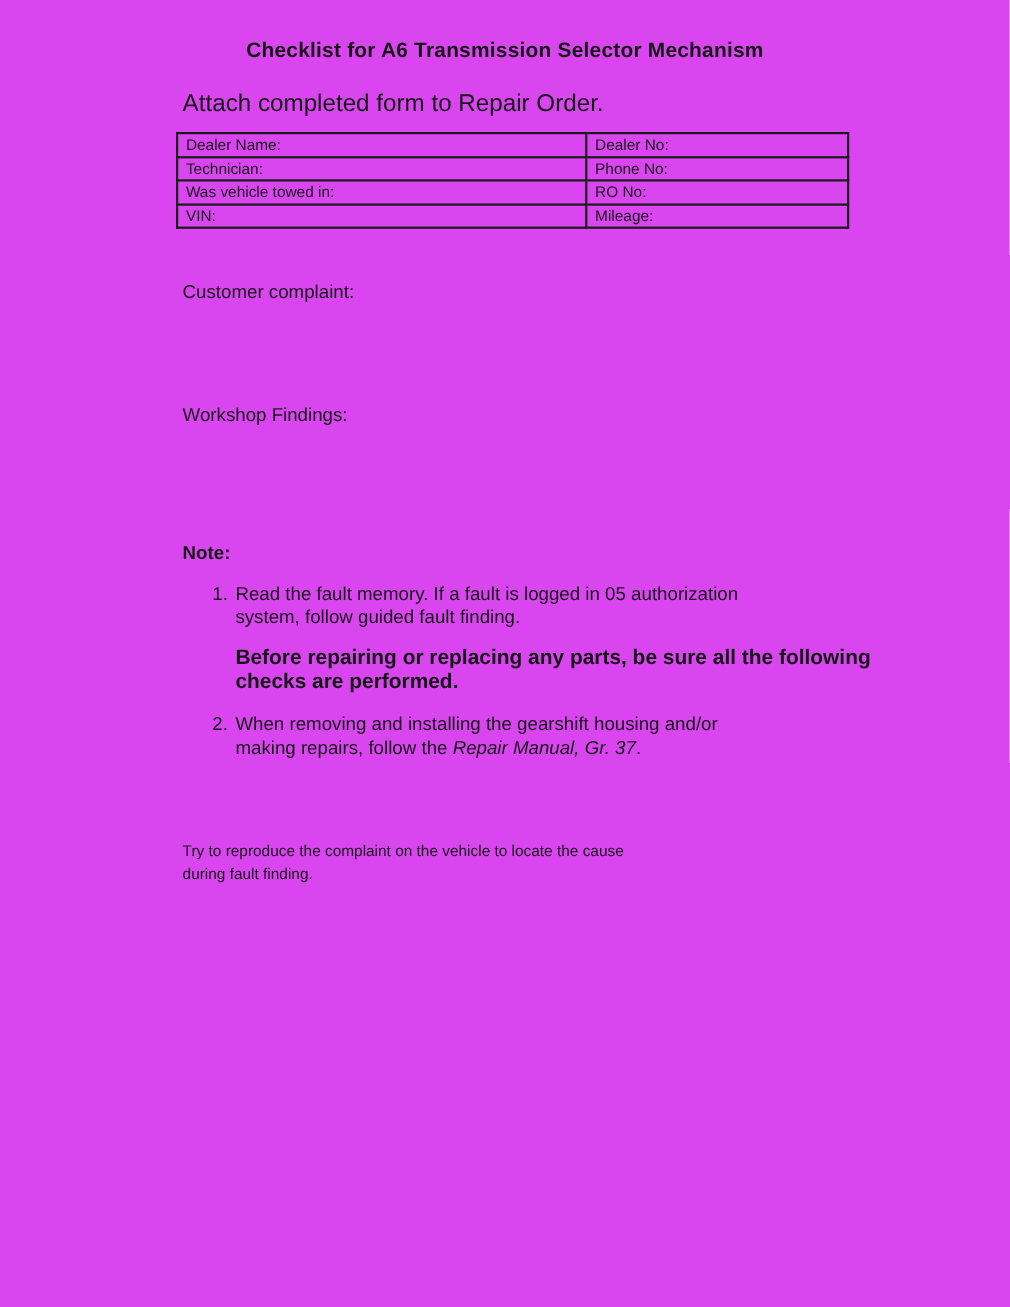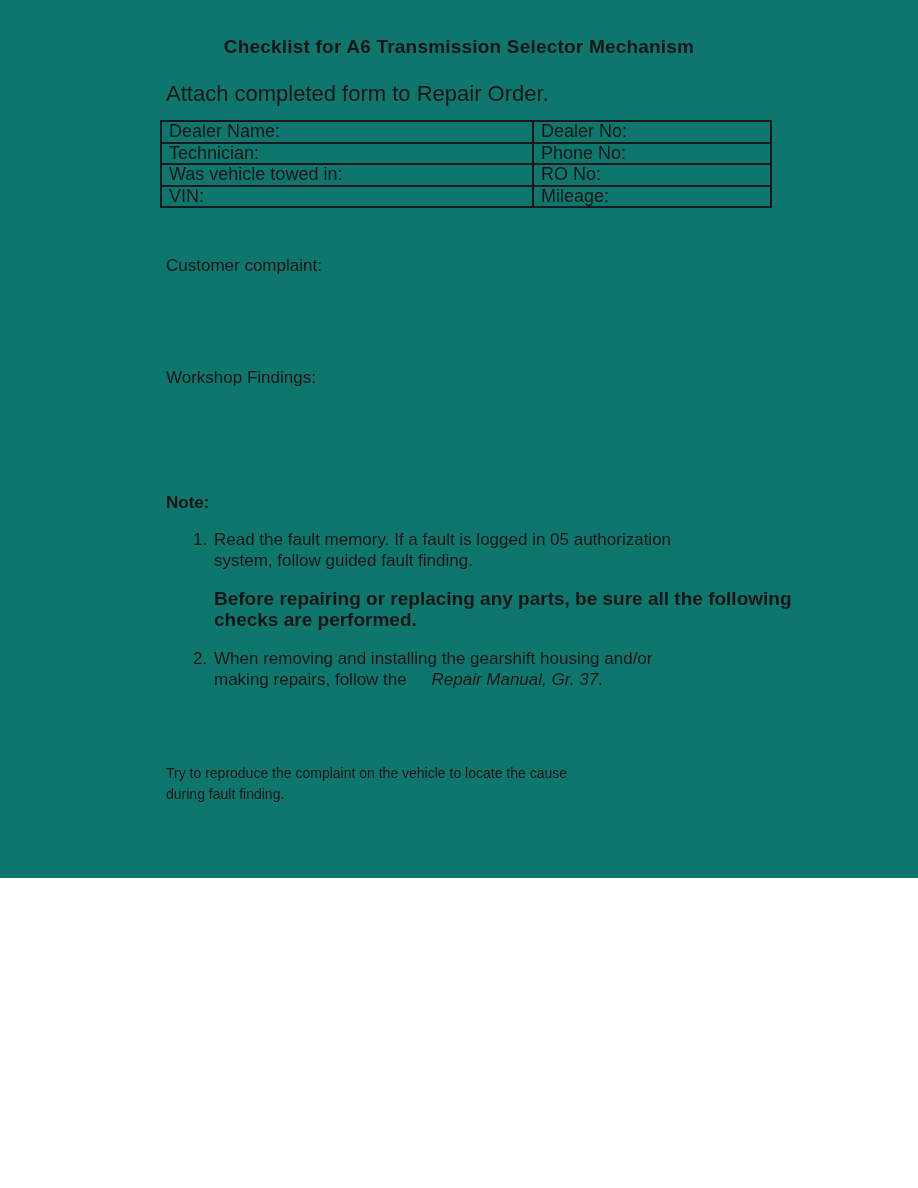--- a/index.html
+++ b/index.html
@@ -1,20 +1,20 @@
 <!DOCTYPE html>
 <html><head>
 <meta charset="utf-8">
 <style>
   html, body { margin: 0; padding: 0; background: #ffffff; }
   .page {
     position: relative;
     width: 918px;
-    height: 878px;
-    background: #0f766e;
+    height: 1188px;
+    background: #d946ef;
     font-family: "Liberation Sans", sans-serif;
     color: #161616;
     overflow: hidden;
   }
   .doc-title {
     position: absolute;
     top: 36px;
     left: 0;
     width: 100%;
     text-align: center;
@@ -28,21 +28,21 @@
     left: 166px;
     font-size: 22px;
   }
   table.info-table {
     position: absolute;
     top: 120px;
     left: 160px;
     width: 598px;
     border-collapse: collapse;
     table-layout: fixed;
-    font-size: 18px;
+    font-size: 14px;
   }
   table.info-table td {
     border: 2px solid #1a1a1a;
     height: 18.5px;
     line-height: 18.5px;
     padding: 0 0 1px 7px;
     overflow: visible;
     white-space: nowrap;
   }
   td.col-left  { width: 363px; }
@@ -68,21 +68,21 @@
   .note-text   { white-space: pre-line; }
   .note-continuation {
     position: absolute;
     left: 214px;
     top: 589px;
     font-size: 19px;
     line-height: 20.5px;
     white-space: pre-line;
     font-weight: bold;
   }
-  .italic { font-style: italic; margin-left: 20px; }
+  .italic { font-style: italic; }
   .checks-heading {
     position: absolute;
     top: 726px;
     left: 0;
     width: 100%;
     text-align: center;
     font-size: 17.5px;
     font-weight: bold;
   }
   .checks-intro {

